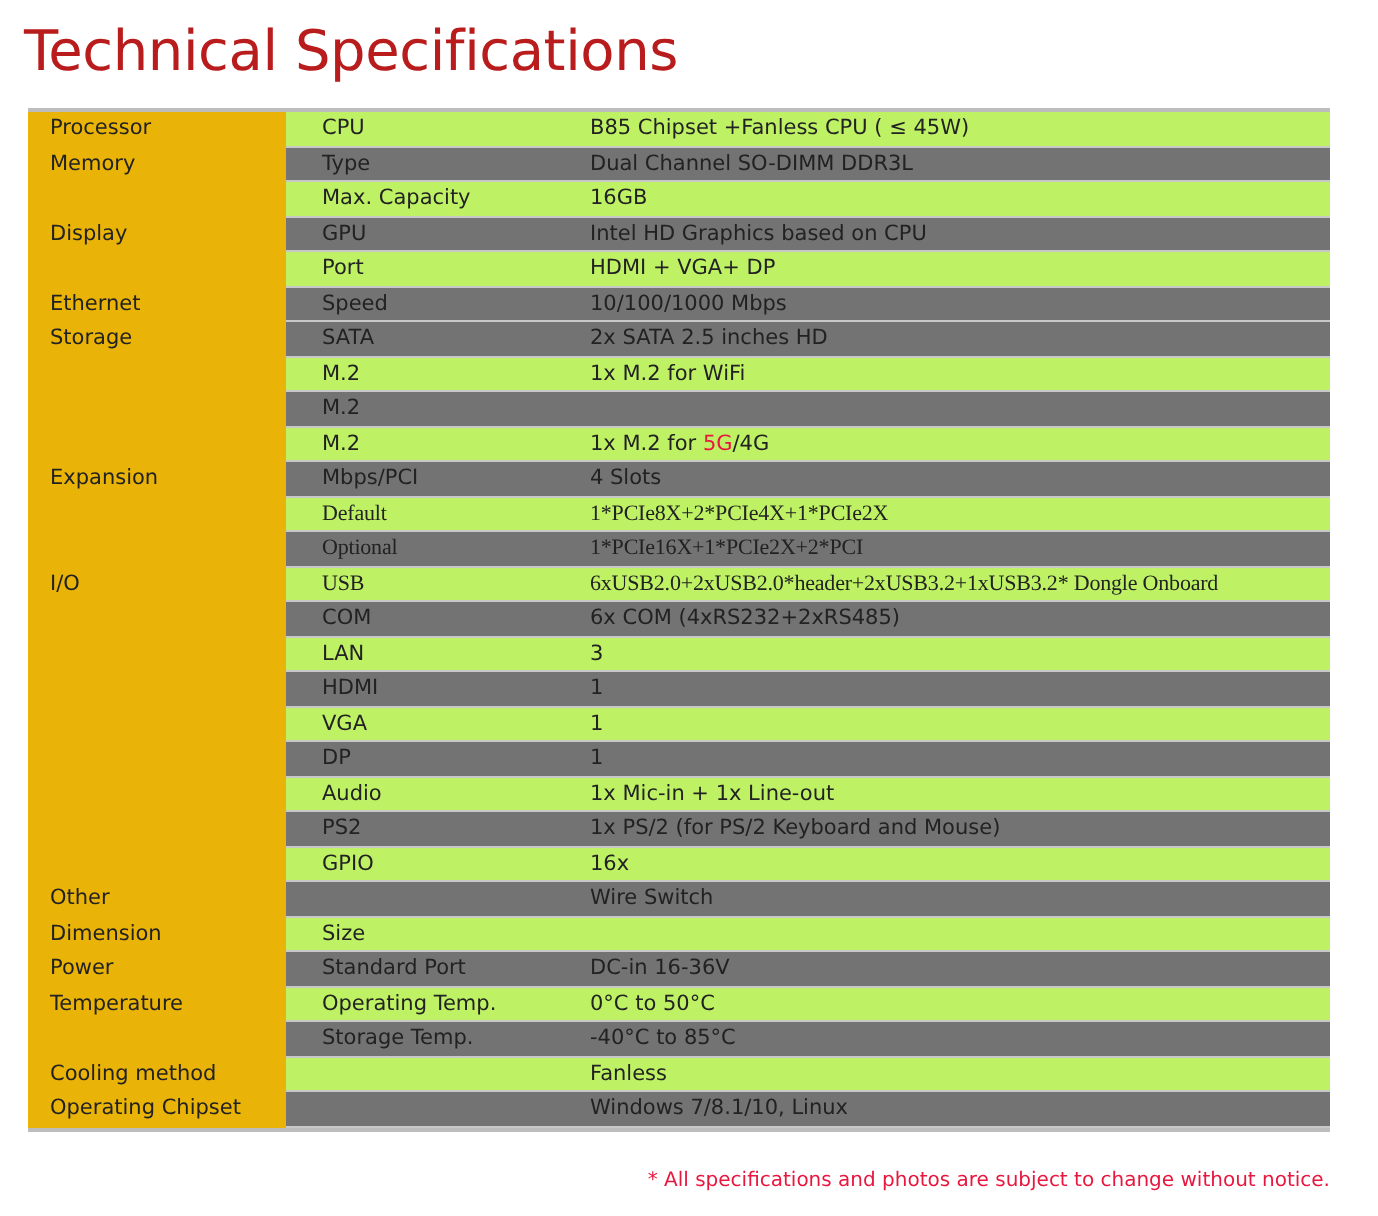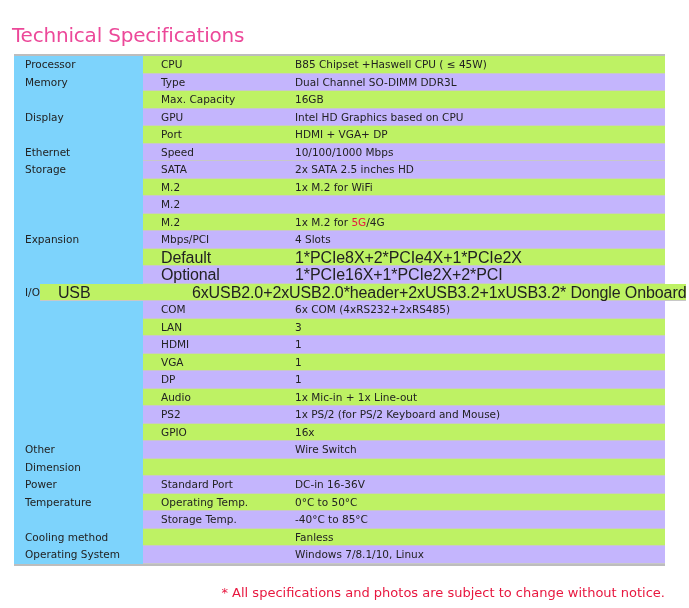--- a/index.html
+++ b/index.html
@@ -11,25 +11,25 @@
       width: 689px;
       height: 608px;
       position: relative;
       overflow: hidden;
       font-family: "DejaVu Sans", sans-serif;
       color: #222222;
     }
     .title {
       position: absolute;
       left: 12px;
-      top: 23px;
-      font-size: 20px;
+      top: 9px;
+      font-size: 28px;
       font-family: "DejaVu Sans", sans-serif;
       font-weight: normal;
-      color: #ec4899;
+      color: #b91c1c;
       letter-spacing: -0.2px;
       margin: 0;
     }
     .spec-table {
       position: absolute;
       left: 14px;
       top: 54px;
       width: 651px;
       border-top: 2px solid #bdbdbd;
       border-bottom: 2px solid #bdbdbd;
@@ -38,70 +38,70 @@
       display: flex;
       height: 17.5px;
       line-height: 17.5px;
       font-size: 10.5px;
       box-sizing: border-box;
     }
     .cat {
       width: 129px;
       padding-left: 11px;
       box-sizing: border-box;
-      background: #7dd3fc;
+      background: #eab308;
       white-space: nowrap;
     }
     .band {
       display: flex;
       flex: 1;
       border-bottom: 1px solid #c8c8c8;
       box-sizing: border-box;
     }
     .row.gray .band { background: #bef264; }
-    .row.white .band { background: #c4b5fd; }
+    .row.white .band { background: #737373; }
     .sub {
       width: 152px;
       padding-left: 18px;
       box-sizing: border-box;
       white-space: nowrap;
     }
     .val {
       flex: 1;
       padding-left: 0px;
       box-sizing: border-box;
       white-space: nowrap;
     }
     .row.alt .sub, .row.alt .val {
-      font-family: Liberation Sans, sans-serif;
-      font-size: 16px;
+      font-family: Liberation Serif, serif;
+      font-size: 11px;
       letter-spacing: -0.1px;
     }
     .hl { color: #e8173f; }
     .footnote {
       position: absolute;
       right: 24px;
       top: 585px;
-      font-size: 13px;
+      font-size: 10px;
       color: #e8173f;
       font-family: "DejaVu Sans", sans-serif;
       white-space: nowrap;
     }
   </style>
 </head>
 <body>
 
 <h1 class="title">Technical Specifications</h1>
 
 <div class="spec-table" id="spec-table">
     <div class="row gray">
       <div class="cat">Processor</div>
       <div class="band">
         <div class="sub">CPU</div>
-        <div class="val">B85 Chipset +Haswell  CPU ( ≤ 45W)</div>
+        <div class="val">B85 Chipset +Fanless  CPU ( ≤ 45W)</div>
       </div>
     </div>
     <div class="row white">
       <div class="cat">Memory</div>
       <div class="band">
         <div class="sub">Type</div>
         <div class="val">Dual Channel SO-DIMM DDR3L</div>
       </div>
     </div>
     <div class="row gray">
@@ -246,20 +246,21 @@
     <div class="row white">
       <div class="cat">Other</div>
       <div class="band">
         <div class="sub"></div>
         <div class="val">Wire Switch</div>
       </div>
     </div>
     <div class="row gray">
       <div class="cat">Dimension</div>
       <div class="band">
+        <div class="sub">Size</div>
       </div>
     </div>
     <div class="row white">
       <div class="cat">Power</div>
       <div class="band">
         <div class="sub">Standard Port</div>
         <div class="val">DC-in 16-36V</div>
       </div>
     </div>
     <div class="row gray">
@@ -277,21 +278,21 @@
       </div>
     </div>
     <div class="row gray">
       <div class="cat">Cooling method</div>
       <div class="band">
         <div class="sub"></div>
         <div class="val">Fanless</div>
       </div>
     </div>
     <div class="row white">
-      <div class="cat">Operating System</div>
+      <div class="cat">Operating Chipset</div>
       <div class="band">
         <div class="sub"></div>
         <div class="val">Windows 7/8.1/10, Linux</div>
       </div>
     </div>
   </div>
 
 <div class="footnote">* All specifications and photos are subject to change without notice.</div>
 
 </body></html>

